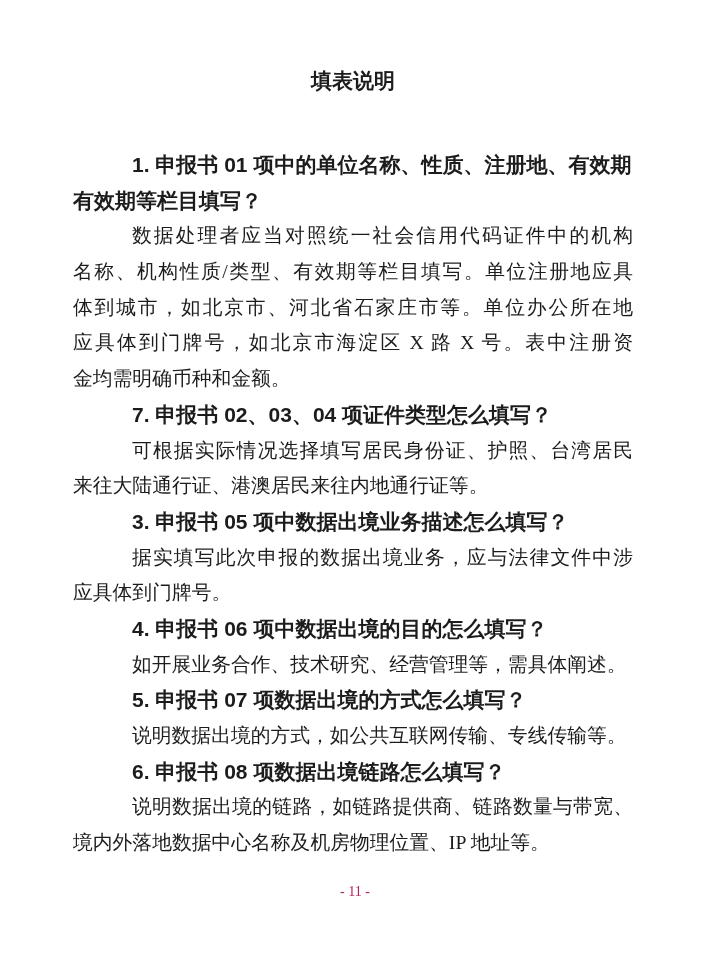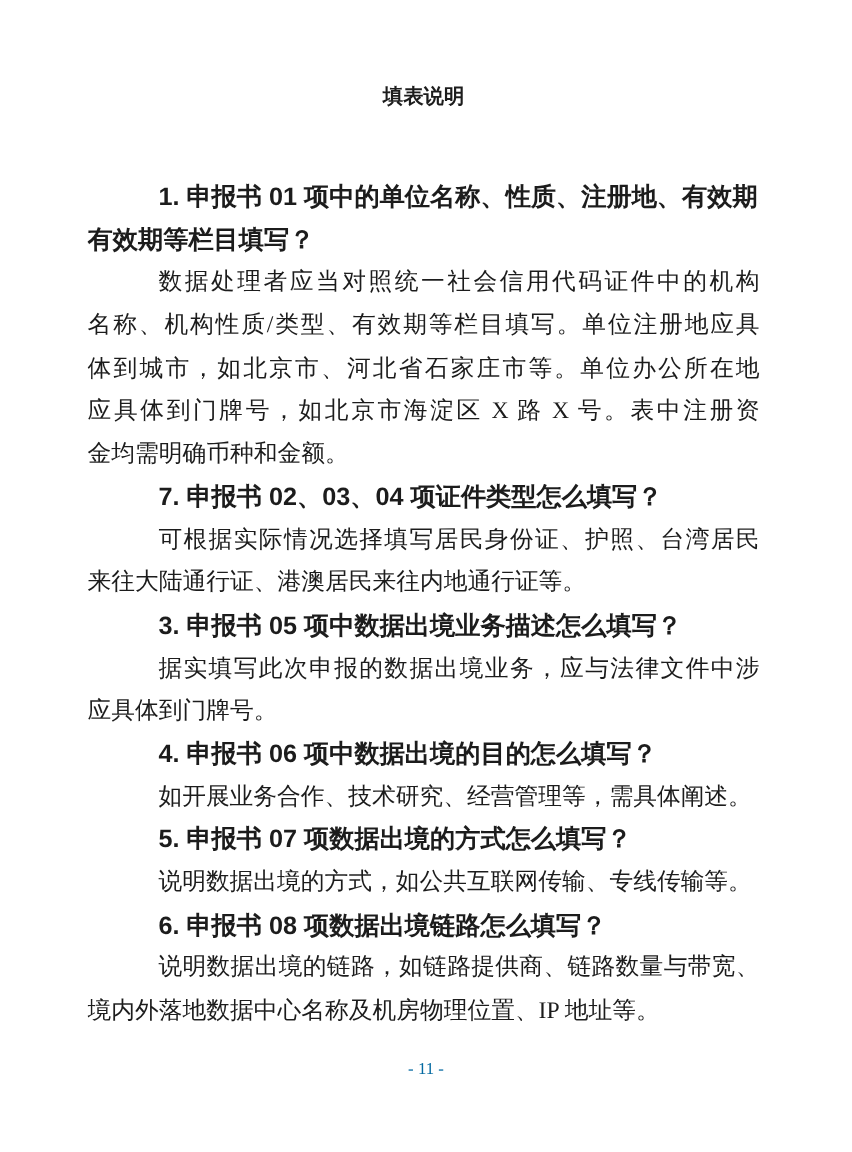--- a/index.html
+++ b/index.html
@@ -15,21 +15,21 @@
     overflow: hidden;
     font-family: "Liberation Serif", "DejaVu Serif", serif;
     color: #1c1c1c;
   }
   .doc-title {
     position: absolute;
     top: 67px;
     left: 73px;
     width: 560px;
     text-align: center;
-    font-size: 17px;
+    font-size: 21px;
     line-height: 28px;
     font-weight: bold;
     font-family: "Liberation Serif", "DejaVu Serif", serif;
   }
   .doc-content {
     position: absolute;
     top: 147px;
     left: 73px;
     width: 560px;
   }
@@ -56,21 +56,21 @@
     text-justify: inter-character;
   }
   .page-footer {
     position: absolute;
     top: 882px;
     left: 0;
     width: 710px;
     text-align: center;
     font-size: 14px;
     line-height: 20px;
-    color: #0369a1;
+    color: #be185d;
   }
 </style>
 </head>
 <body>
 
 <div class="page">
   <div class="doc-title">填表说明</div>
 
   <div class="doc-content">
       <div class="line heading indent fill">1. 申报书 01 项中的单位名称、性质、注册地、有效期、</div>

